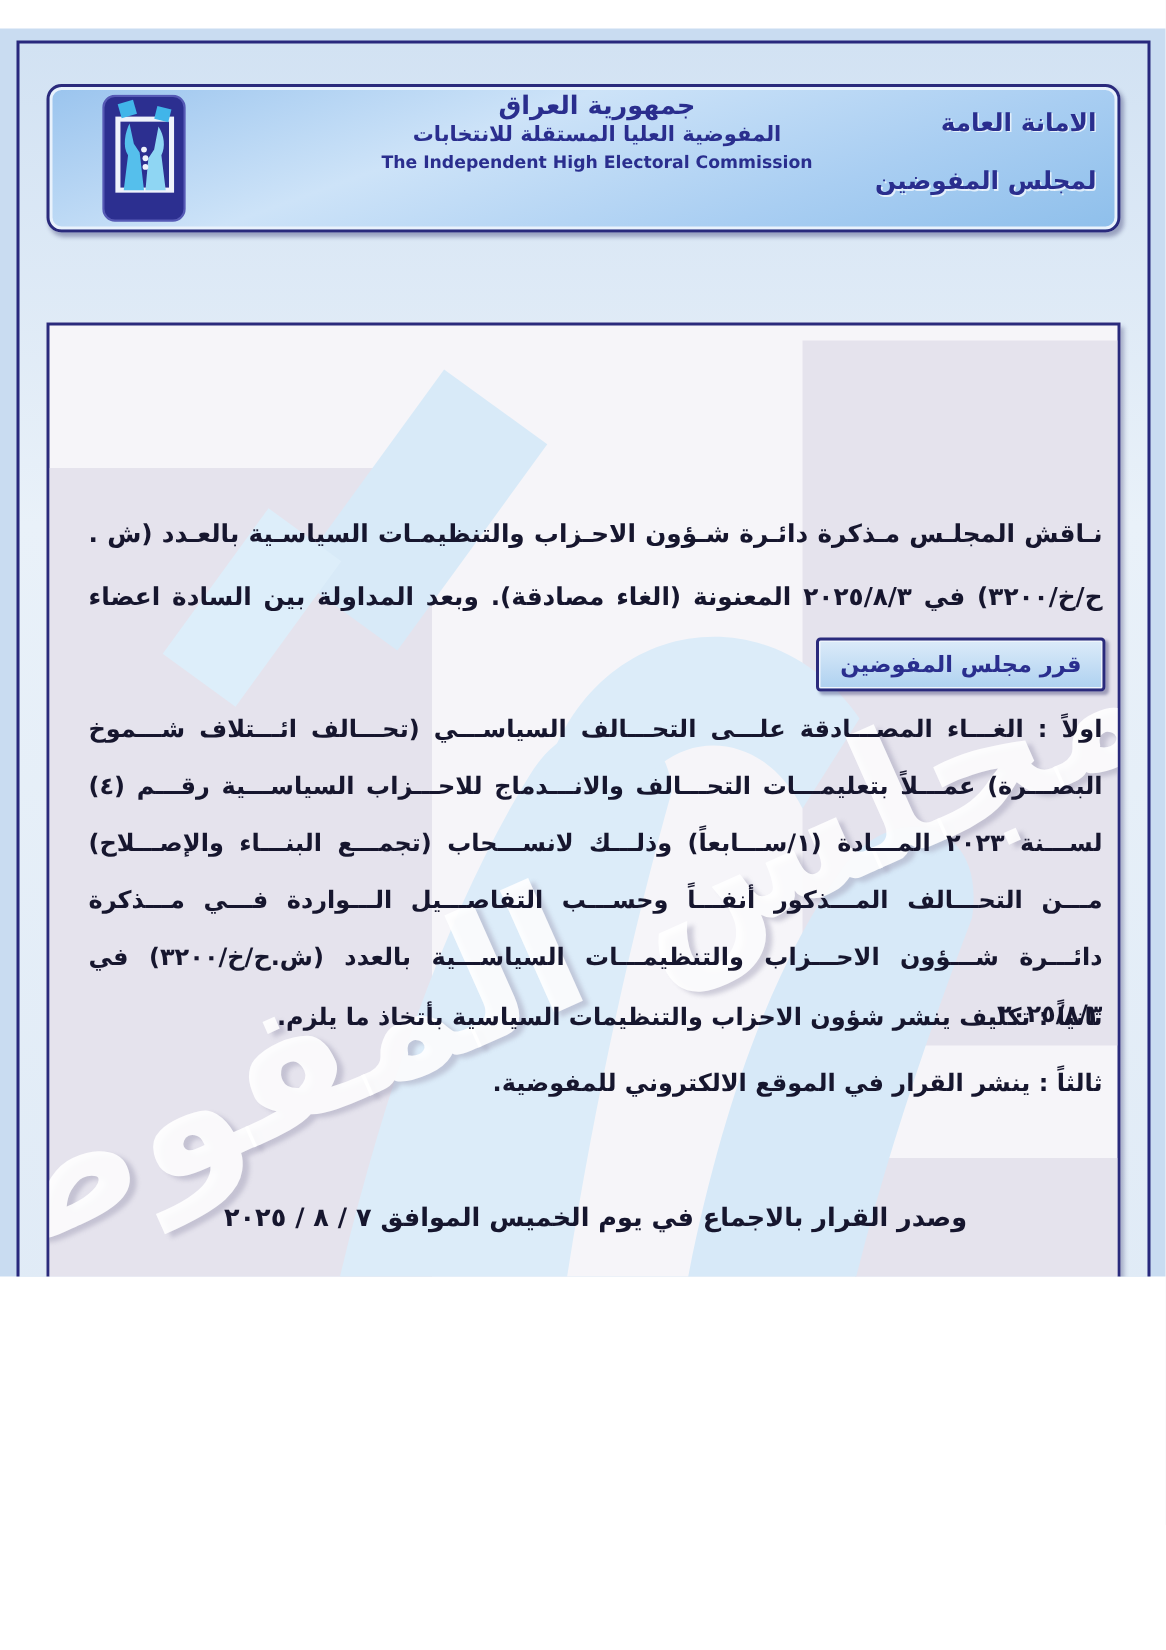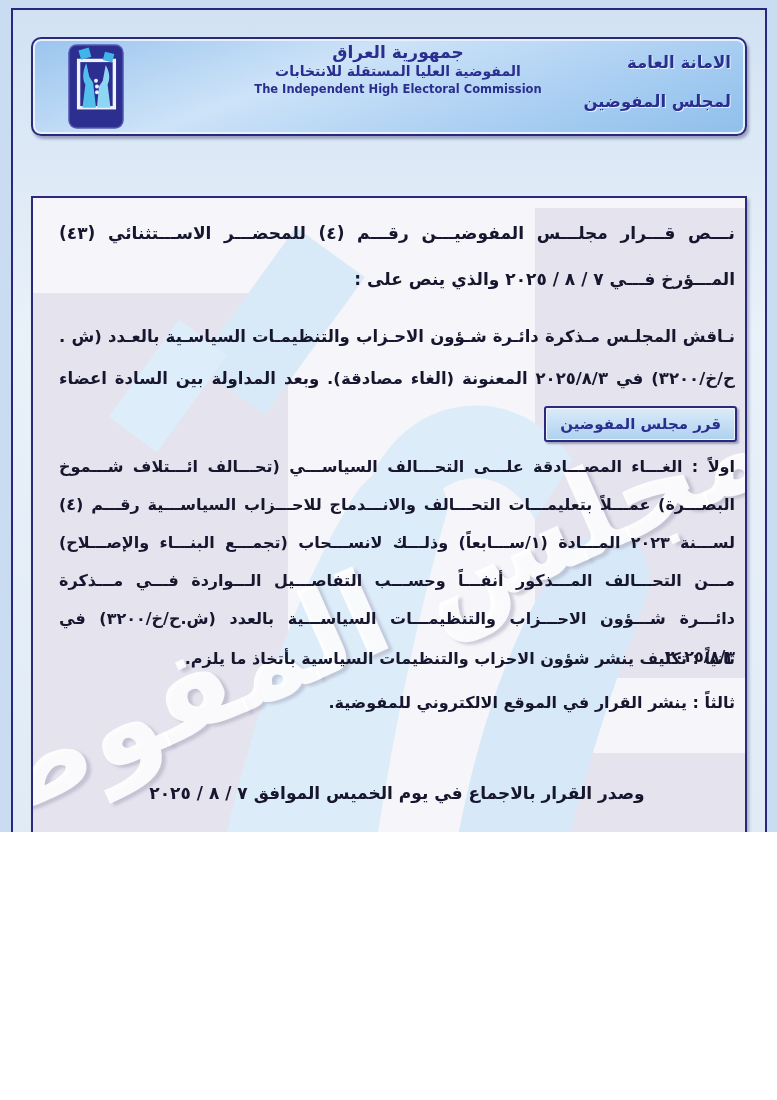--- a/index.html
+++ b/index.html
@@ -1,17 +1,17 @@
 <!DOCTYPE html>
 <html lang="ar"><head>
 <meta charset="utf-8">
 <style>
   html,body{margin:0;padding:0;}
   body{font-family:"DejaVu Sans", sans-serif;}
-  .page{position:relative;width:777px;height:832px;background:#c9dcf1;overflow:hidden;}
+  .page{position:relative;width:777px;height:832px;background:#c9dcf1;overflow:hidden;margin-top:19px;}
   .outer{position:absolute;left:11px;top:8px;width:752px;height:1070px;border:2px solid #28287d;
          background:linear-gradient(180deg,#d2e2f3 0%,#e9f1f9 30%,#dce8f5 100%);}
   
   .header-box{position:absolute;left:18px;top:27px;width:712px;height:95px;border:2px solid #2a2a7c;border-radius:10px;
     background:linear-gradient(160deg,#9ac4ee 0%,#cde3f8 38%,#a9cef2 72%,#8ebfeb 100%);
     box-shadow:2px 3px 3px rgba(30,30,90,.35), inset 0 0 0 2px #e9f2fc;}
   .hlogo{position:absolute;left:34px;top:5px;width:58px;height:85px;}
   .hcenter{position:absolute;left:170px;top:3px;width:390px;text-align:center;color:#2a2e8e;}
   .cal1{font-size:17px;font-weight:bold;letter-spacing:1px;}
   .cal2{font-size:14px;font-weight:bold;margin-top:1px;}
@@ -91,21 +91,20 @@
       <div class="wm lav lav3"></div>
       <svg class="wm wm-shape" viewBox="0 0 712 878" aria-hidden="true">
         <path d="M150 878 C180 640 240 430 320 300 C350 250 410 255 415 310 C370 470 330 680 318 878 Z" fill="#dcecf9"></path>
         <path d="M395 878 C410 660 450 470 530 360 C565 315 625 330 615 395 C560 540 510 700 498 878 Z" fill="#d7e9f8"></path>
         <path d="M330 302 C360 195 480 175 540 262 L502 322 C472 262 402 267 382 332 Z" fill="#dcecf9"></path>
       </svg>
       <div class="wm wmrectA"></div>
       <div class="wm wmrectB"></div>
       <div class="wm wm-text">مجلس المفوضيين</div>
 
-      <div class="t intro">نـــص قـــرار مجلـــس المفوضيـــن رقـــم (٤) للمحضـــر الاســـتثنائي (٤٣) المـــؤرخ فـــي ٧ / ٨ / ٢٠٢٥ والذي ينص على :</div>
       <div class="t para">نـاقش المجلـس مـذكرة دائـرة شـؤون الاحـزاب والتنظيمـات السياسـية بالعـدد (ش . ح/خ/٣٢٠٠) في ٢٠٢٥/٨/٣ المعنونة (الغاء مصادقة). وبعد المداولة بين السادة اعضاء مجلس المفوضين.</div>
       <div class="badge">قرر مجلس المفوضين</div>
       <div class="t i0">اولاً : الغـــاء المصـــادقة علـــى التحـــالف السياســـي (تحـــالف ائـــتلاف شـــموخ البصـــرة) عمـــلاً بتعليمـــات التحـــالف والانـــدماج للاحـــزاب السياســـية رقـــم (٤) لســـنة ٢٠٢٣ المـــادة (١/ســـابعاً) وذلـــك لانســـحاب (تجمـــع البنـــاء والإصـــلاح) مـــن التحـــالف المـــذكور أنفـــاً وحســـب التفاصـــيل الـــواردة فـــي مـــذكرة دائـــرة شـــؤون الاحـــزاب والتنظيمـــات السياســـية بالعدد (ش.ح/خ/٣٢٠٠) في ٢٠٢٥/٨/٣.</div>
       <div class="t i1">ثانياً : تكليف ينشر شؤون الاحزاب والتنظيمات السياسية بأتخاذ ما يلزم.</div>
       <div class="t i2">ثالثاً : ينشر القرار في الموقع الالكتروني للمفوضية.</div>
       <div class="t closing">وصدر القرار بالاجماع في يوم الخميس الموافق ٧ / ٨ / ٢٠٢٥</div>
 
       <svg class="blogo" viewBox="0 0 112 115" aria-hidden="true">
         <ellipse cx="18" cy="14" rx="8" ry="5" fill="#21a0d8" transform="rotate(-25 18 14)"></ellipse>
         <ellipse cx="47" cy="24" rx="6" ry="4" fill="#21a0d8" transform="rotate(20 47 24)"></ellipse>

